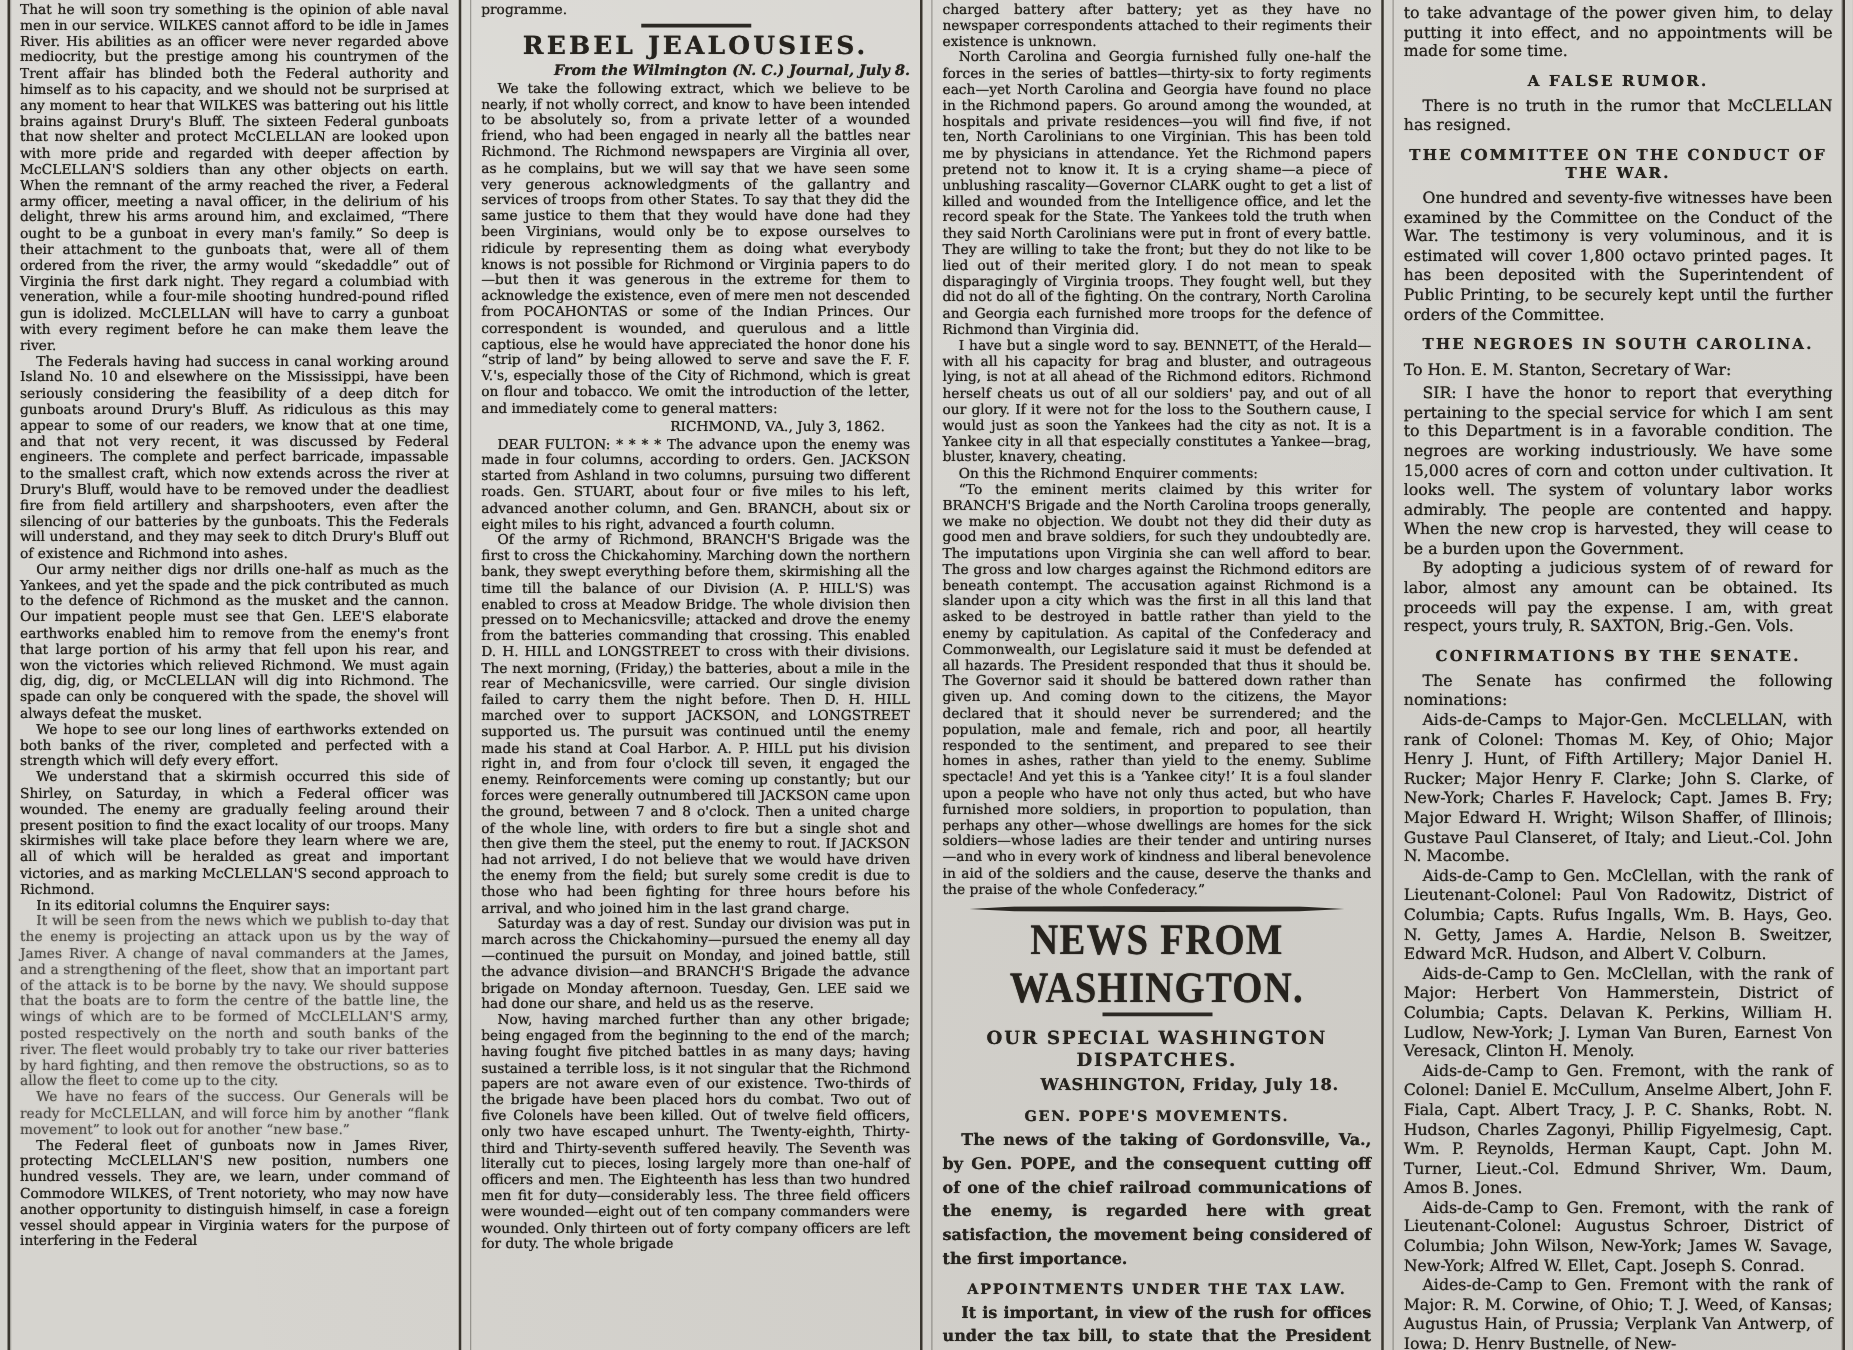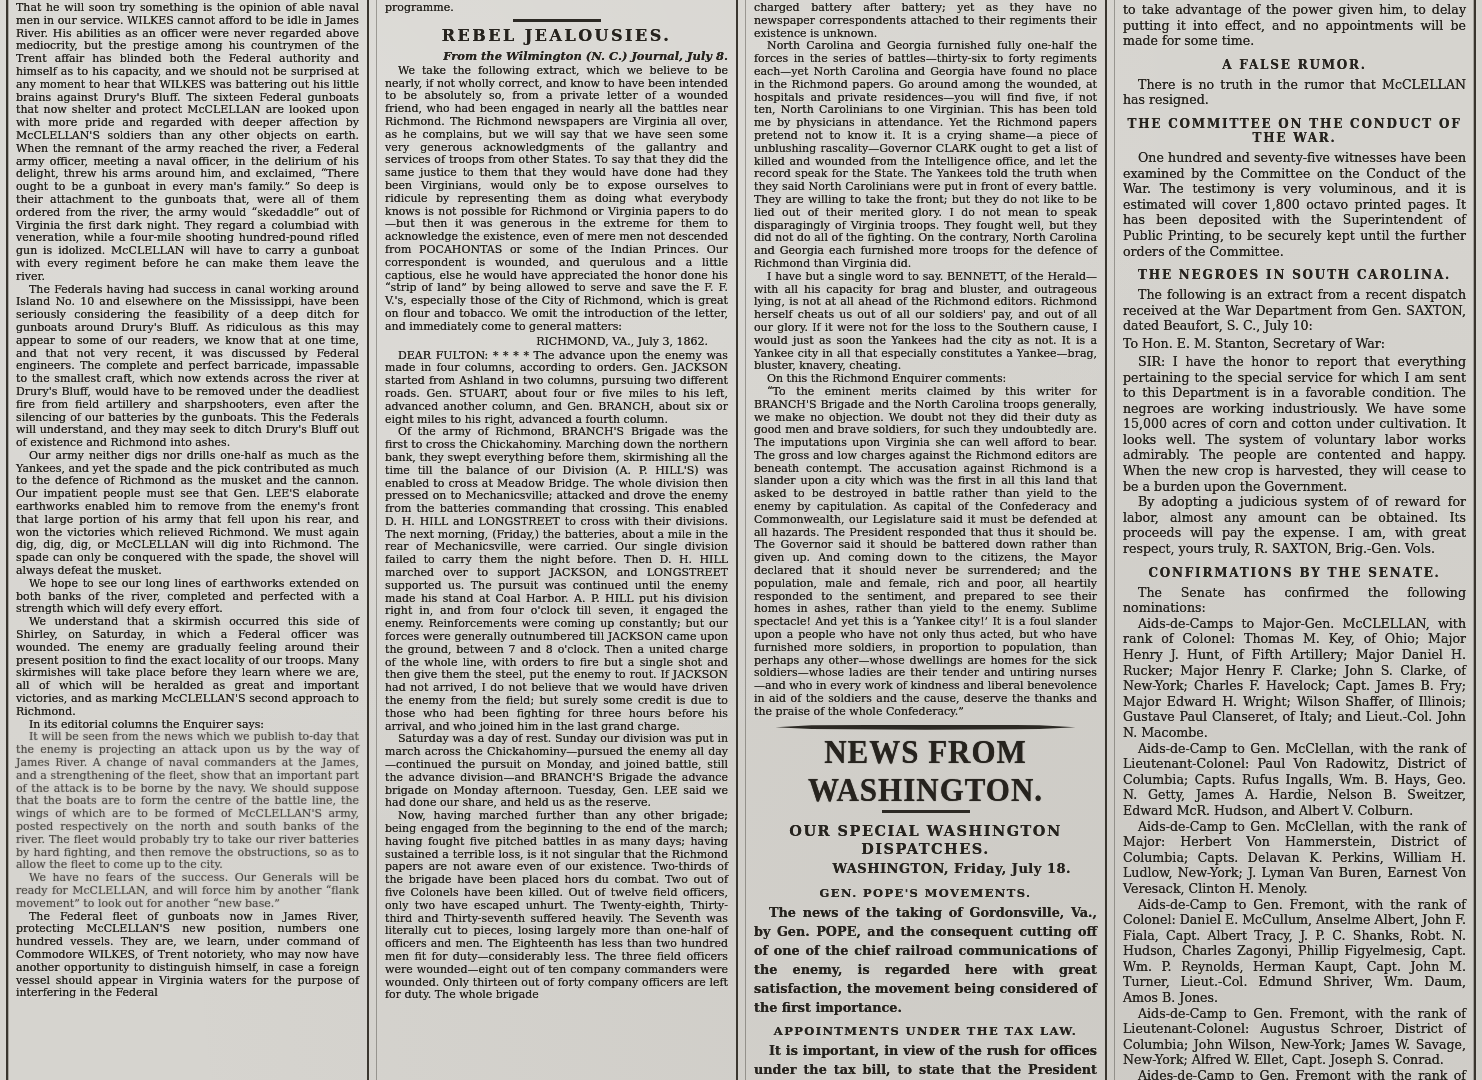--- a/index.html
+++ b/index.html
@@ -26,21 +26,21 @@
     text-align:justify;
     font-size:11px;line-height:12.8px;
     text-shadow:0 0 .6px rgba(38,35,30,.9);
   }
   .para{text-indent:13px;margin:0;}
   .para.noindent{text-indent:0;}
   .para.lg{font-size:12.6px;line-height:15.6px;text-indent:15px;}
   .para.lg.noindent{text-indent:0;}
   .col-3 .para.lg{font-size:12.8px;line-height:19px;font-weight:bold;}
   .degraded{color:rgba(38,35,30,.62);filter:blur(.35px);text-shadow:0 0 1px rgba(38,35,30,.55);}
-  .head-section{font-size:16px;font-weight:bold;text-align:center;letter-spacing:2.5px;text-indent:0;margin:2px 0 3px;line-height:20px;}
+  .head-section{font-size:20px;font-weight:bold;text-align:center;letter-spacing:2.5px;text-indent:0;margin:2px 0 3px;line-height:20px;}
   .source-line{font-style:italic;font-weight:bold;text-align:right;font-size:11.5px;line-height:14px;margin:0 0 2px;text-indent:0;}
   .dateline{text-align:right;padding-right:20px;line-height:14px;margin:1px 0;}
   .col-3 .dateline{font-size:13px;line-height:20px;padding-right:26px;font-weight:bold;letter-spacing:.5px;}
   .head-big{
     font-family:"Liberation Serif","DejaVu Serif",serif;
     font-size:31px;font-weight:bold;text-align:center;letter-spacing:1px;
     margin:7px 0 5px;line-height:34px;text-indent:0;
     transform:scaleY(1.12);transform-origin:center;
     text-shadow:0 0 .8px rgba(38,35,30,.95);
   }
@@ -99,21 +99,20 @@
       <div class="para lg">It is important, in view of the rush for offices under the tax bill, to state that the President has determined</div>
     </div>
   <div class="gutter"></div>
   <div class="col col-4">
       <div class="para lg noindent">to take advantage of the power given him, to delay putting it into effect, and no appointments will be made for some time.</div>
       <div class="head-sub">A FALSE RUMOR.</div>
       <div class="para lg">There is no truth in the rumor that McCLELLAN has resigned.</div>
       <div class="head-sub">THE COMMITTEE ON THE CONDUCT OF THE WAR.</div>
       <div class="para lg">One hundred and seventy-five witnesses have been examined by the Committee on the Conduct of the War. The testimony is very voluminous, and it is estimated will cover 1,800 octavo printed pages. It has been deposited with the Superintendent of Public Printing, to be securely kept until the further orders of the Committee.</div>
       <div class="head-sub">THE NEGROES IN SOUTH CAROLINA.</div>
-      <div class="para lg">The following is an extract from a recent dispatch received at the War Department from Gen. SAXTON, dated Beaufort, S. C., July 10:</div>
       <div class="salutation">To Hon. E. M. Stanton, Secretary of War:</div>
       <div class="para lg">SIR: I have the honor to report that everything pertaining to the special service for which I am sent to this Department is in a favorable condition. The negroes are working industriously. We have some 15,000 acres of corn and cotton under cultivation. It looks well. The system of voluntary labor works admirably. The people are contented and happy. When the new crop is harvested, they will cease to be a burden upon the Government.</div>
       <div class="para lg">By adopting a judicious system of of reward for labor, almost any amount can be obtained. Its proceeds will pay the expense. I am, with great respect, yours truly,          R. SAXTON, Brig.-Gen. Vols.</div>
       <div class="head-sub">CONFIRMATIONS BY THE SENATE.</div>
       <div class="para lg">The Senate has confirmed the following nominations:</div>
       <div class="para lg">Aids-de-Camps to Major-Gen. McCLELLAN, with rank of Colonel: Thomas M. Key, of Ohio; Major Henry J. Hunt, of Fifth Artillery; Major Daniel H. Rucker; Major Henry F. Clarke; John S. Clarke, of New-York; Charles F. Havelock; Capt. James B. Fry; Major Edward H. Wright; Wilson Shaffer, of Illinois; Gustave Paul Clanseret, of Italy; and Lieut.-Col. John N. Macombe.</div>
       <div class="para lg">Aids-de-Camp to Gen. McClellan, with the rank of Lieutenant-Colonel: Paul Von Radowitz, District of Columbia; Capts. Rufus Ingalls, Wm. B. Hays, Geo. N. Getty, James A. Hardie, Nelson B. Sweitzer, Edward McR. Hudson, and Albert V. Colburn.</div>
       <div class="para lg">Aids-de-Camp to Gen. McClellan, with the rank of Major: Herbert Von Hammerstein, District of Columbia; Capts. Delavan K. Perkins, William H. Ludlow, New-York; J. Lyman Van Buren, Earnest Von Veresack, Clinton H. Menoly.</div>
       <div class="para lg">Aids-de-Camp to Gen. Fremont, with the rank of Colonel: Daniel E. McCullum, Anselme Albert, John F. Fiala, Capt. Albert Tracy, J. P. C. Shanks, Robt. N. Hudson, Charles Zagonyi, Phillip Figyelmesig, Capt. Wm. P. Reynolds, Herman Kaupt, Capt. John M. Turner, Lieut.-Col. Edmund Shriver, Wm. Daum, Amos B. Jones.</div>
       <div class="para lg">Aids-de-Camp to Gen. Fremont, with the rank of Lieutenant-Colonel: Augustus Schroer, District of Columbia; John Wilson, New-York; James W. Savage, New-York; Alfred W. Ellet, Capt. Joseph S. Conrad.</div>

